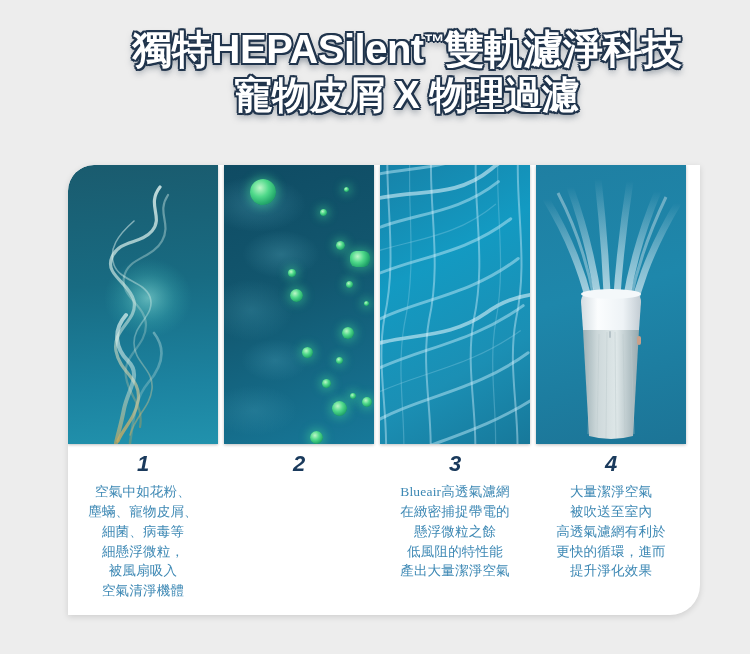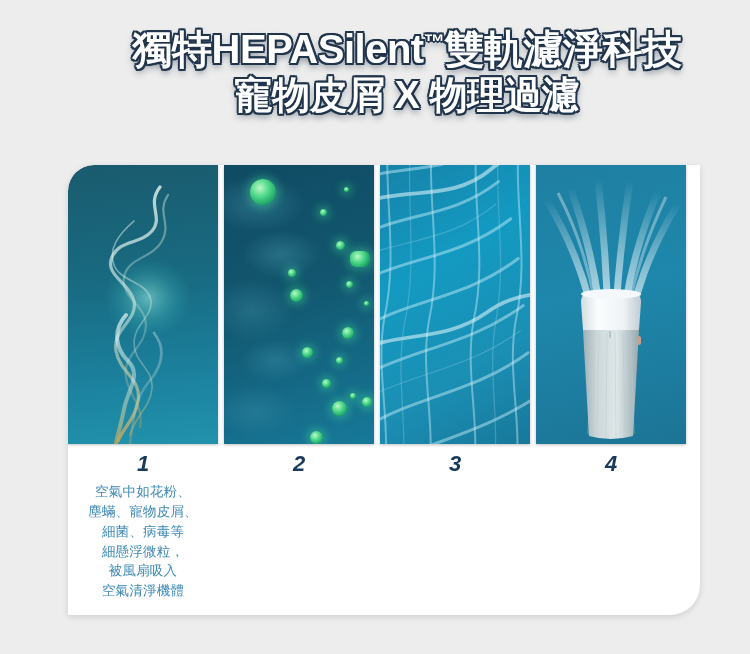--- a/index.html
+++ b/index.html
@@ -284,21 +284,31 @@
 被風扇吸入
 空氣清淨機體</span>
       </div>
 
       <div class="cap">
         <span class="step-num">2</span>
       </div>
 
       <div class="cap">
         <span class="step-num">3</span>
+        <span class="cap-text">Blueair高透氣濾網
+在緻密捕捉帶電的
+懸浮微粒之餘
+低風阻的特性能
+產出大量潔淨空氣</span>
       </div>
 
       <div class="cap">
         <span class="step-num">4</span>
+        <span class="cap-text">大量潔淨空氣
+被吹送至室內
+高透氣濾網有利於
+更快的循環，進而
+提升淨化效果</span>
       </div>
     </div>
 
   </div>
 </div>
 
 </body></html>

